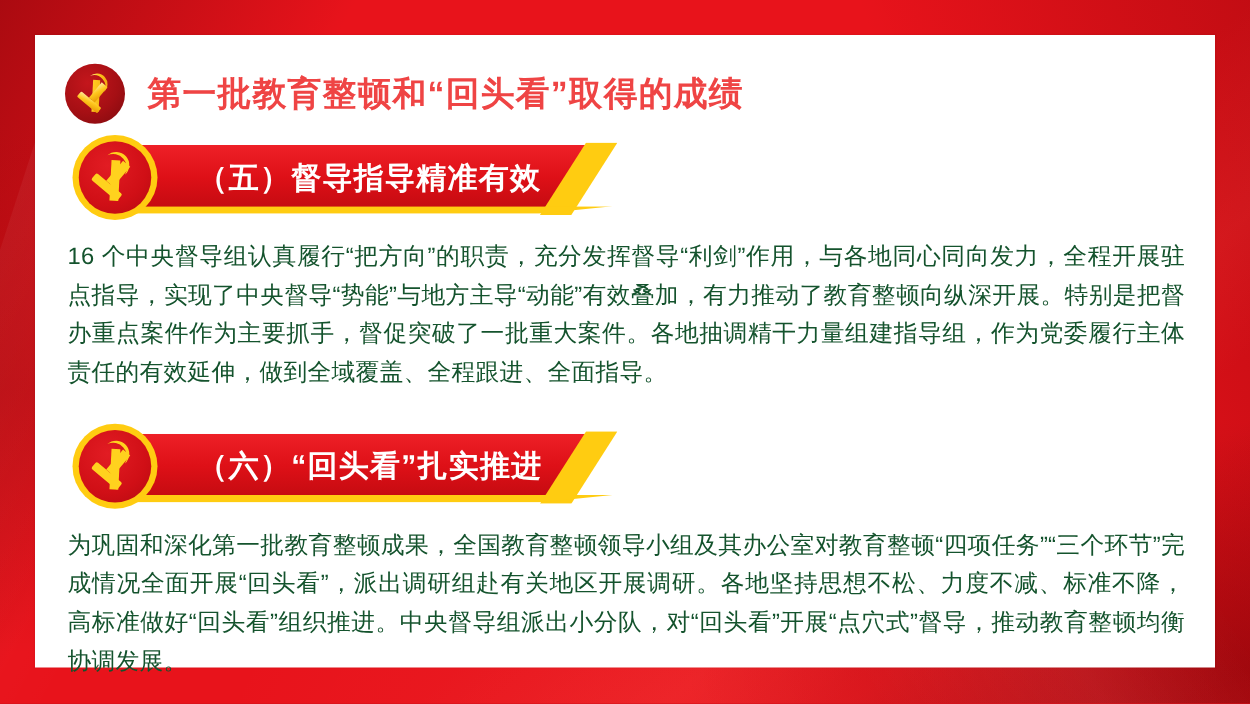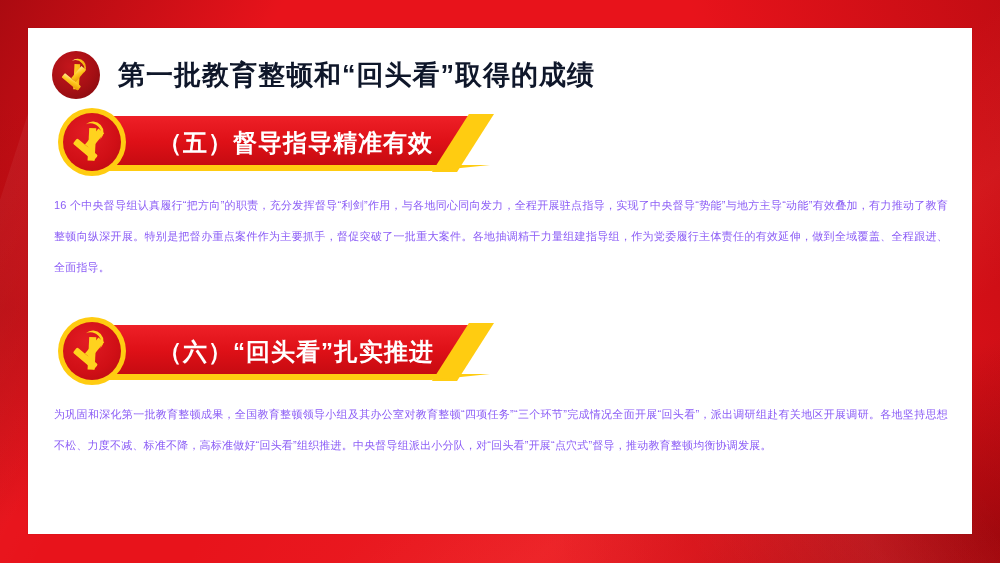--- a/index.html
+++ b/index.html
@@ -86,33 +86,33 @@
     height: 48px;
     border-radius: 50%;
     background: radial-gradient(circle at 38% 32%, #c4161c 0%, #a50f14 55%, #7d0a0e 100%);
     flex: 0 0 auto;
     overflow: hidden;
   }
   .title-text {
     margin-left: 18px;
     font-size: 27px;
     font-weight: bold;
-    color: #0f172a;
+    color: #ef4444;
     letter-spacing: 1px;
     white-space: nowrap;
   }
 
   
   .section {
     position: absolute;
     left: 0;
     width: 100%;
   }
   .section.s1 { top: 80px; }
-  .section.s2 { top: 289px; }
+  .section.s2 { top: 311px; }
 
   .banner-wrap {
     position: relative;
     height: 72px;
     margin-left: 18px;
   }
   .banner-shape {
     position: absolute;
     left: 52px;
     top: 8px;
@@ -175,23 +175,23 @@
     background: radial-gradient(circle at 40% 33%, #e21c23 0%, #d00f16 60%, #b50a10 100%);
     overflow: hidden;
   }
   .emblem-svg { display: block; }
 
   
   .para {
     position: absolute;
     left: 26px;
     width: 894px;
-    font-size: 11px;
+    font-size: 19px;
     line-height: 31px;
-    color: #8b5cf6;
+    color: #14532d;
     text-align: justify;
     text-justify: inter-ideograph;
     letter-spacing: 0.2px;
   }
   .para.p1 { top: 82px; }
   .para.p2 { top: 82px; }
 </style>
 </head>
 <body>
 

